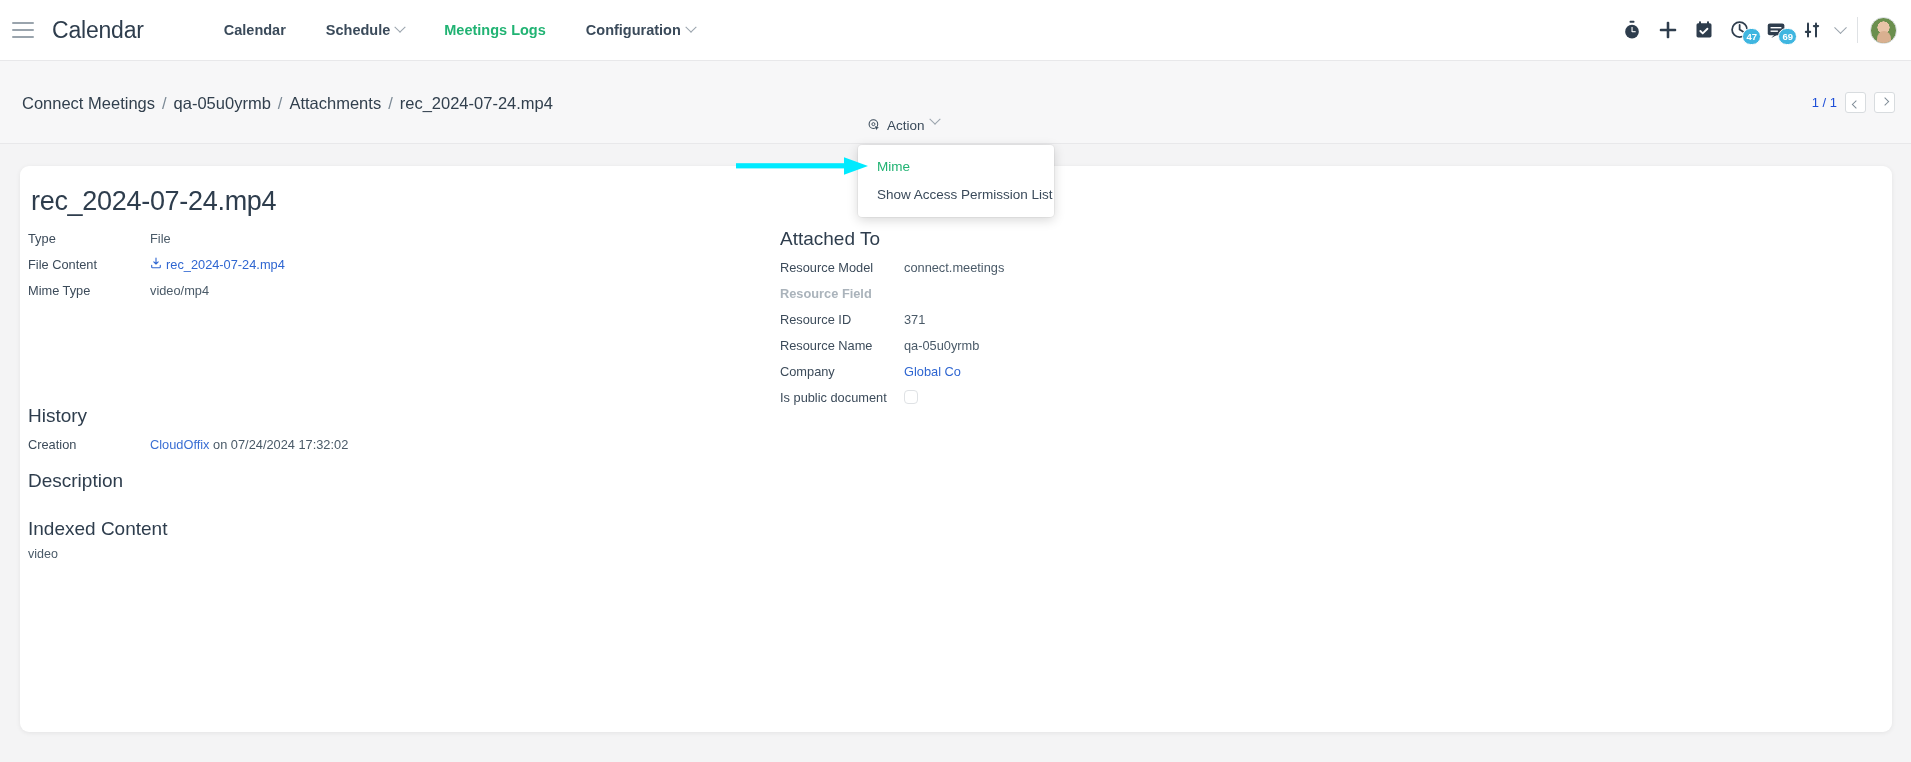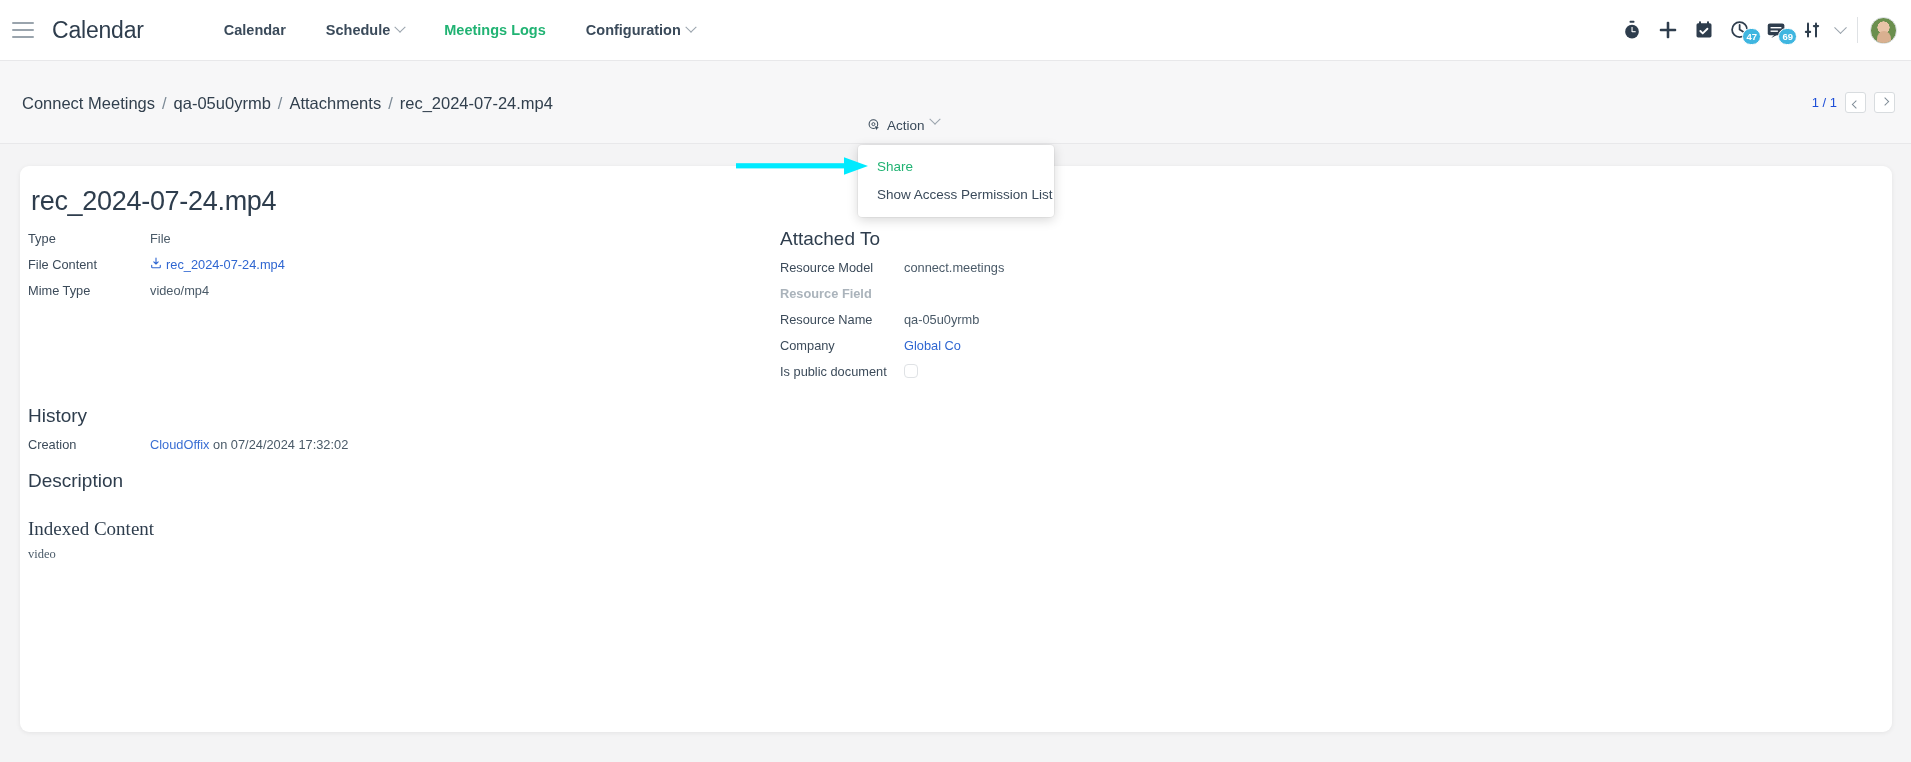--- a/index.html
+++ b/index.html
@@ -165,21 +165,21 @@
 
   .dl-link { display: inline-flex; align-items: center; gap: 4px; color: #2f66d1; cursor: pointer; }
 
   .chkbox {
     width: 14px; height: 14px; border: 1.6px solid #dfe2e5;
     border-radius: 4px; background: #fff; cursor: pointer; margin-top: 3px;
   }
 
   .hist { position: absolute; left: 8px; top: 239px; width: 700px; }
   .descr { position: absolute; left: 8px; top: 304px; width: 700px; }
-  .indexed { position: absolute; left: 8px; top: 352px; width: 700px; font-family: Liberation Serif, serif; }
+  .indexed { position: absolute; left: 8px; top: 352px; width: 700px; }
   .indexed-val { font-size: 12.5px; color: #4a5a68; margin-top: 6px; }
 </style>
 </head>
 <body>
 
 <div class="topbar">
 
   <div class="hamburger">
     <span></span>
       <span></span>
@@ -297,21 +297,21 @@
         <circle cx="11" cy="10.5" r="2.6" fill="none" stroke="#3a4a5a" stroke-width="1.6"></circle>
         <path d="M13.5 13.5l7 3.4-3 1 -1 3z" fill="#3a4a5a"></path>
       </svg>
     </span>
     <span>Action</span>
     <span class="caret"></span>
   </div>
 </div>
 
 <div class="dropdown">
-  <div class="ditem hl">Share</div>
+  <div class="ditem hl">Mime</div>
   <div class="ditem">Show Access Permission List</div>
 </div>
 
 <div class="arrow">
   <svg width="134" height="22" viewBox="0 0 134 22">
     <rect x="0" y="8.2" width="112" height="5.2" fill="#00eaff"></rect>
     <path d="M108 2.2 L132 11 L108 19.8 Z" fill="#00eaff"></path>
   </svg>
 </div>
 
@@ -353,20 +353,24 @@
     <div class="frow right">
       <div class="flabel">Resource Model</div>
       <div class="fvalue">connect.meetings</div>
     </div>
 
     <div class="frow right">
       <div class="flabel muted">Resource Field</div>
       <div class="fvalue"></div>
     </div>
 
+    <div class="frow right">
+      <div class="flabel">Resource ID</div>
+      <div class="fvalue">371</div>
+    </div>
 
     <div class="frow right">
       <div class="flabel">Resource Name</div>
       <div class="fvalue">qa-05u0yrmb</div>
     </div>
 
     <div class="frow right">
       <div class="flabel">Company</div>
       <div class="fvalue link-blue">Global Co</div>
     </div>

